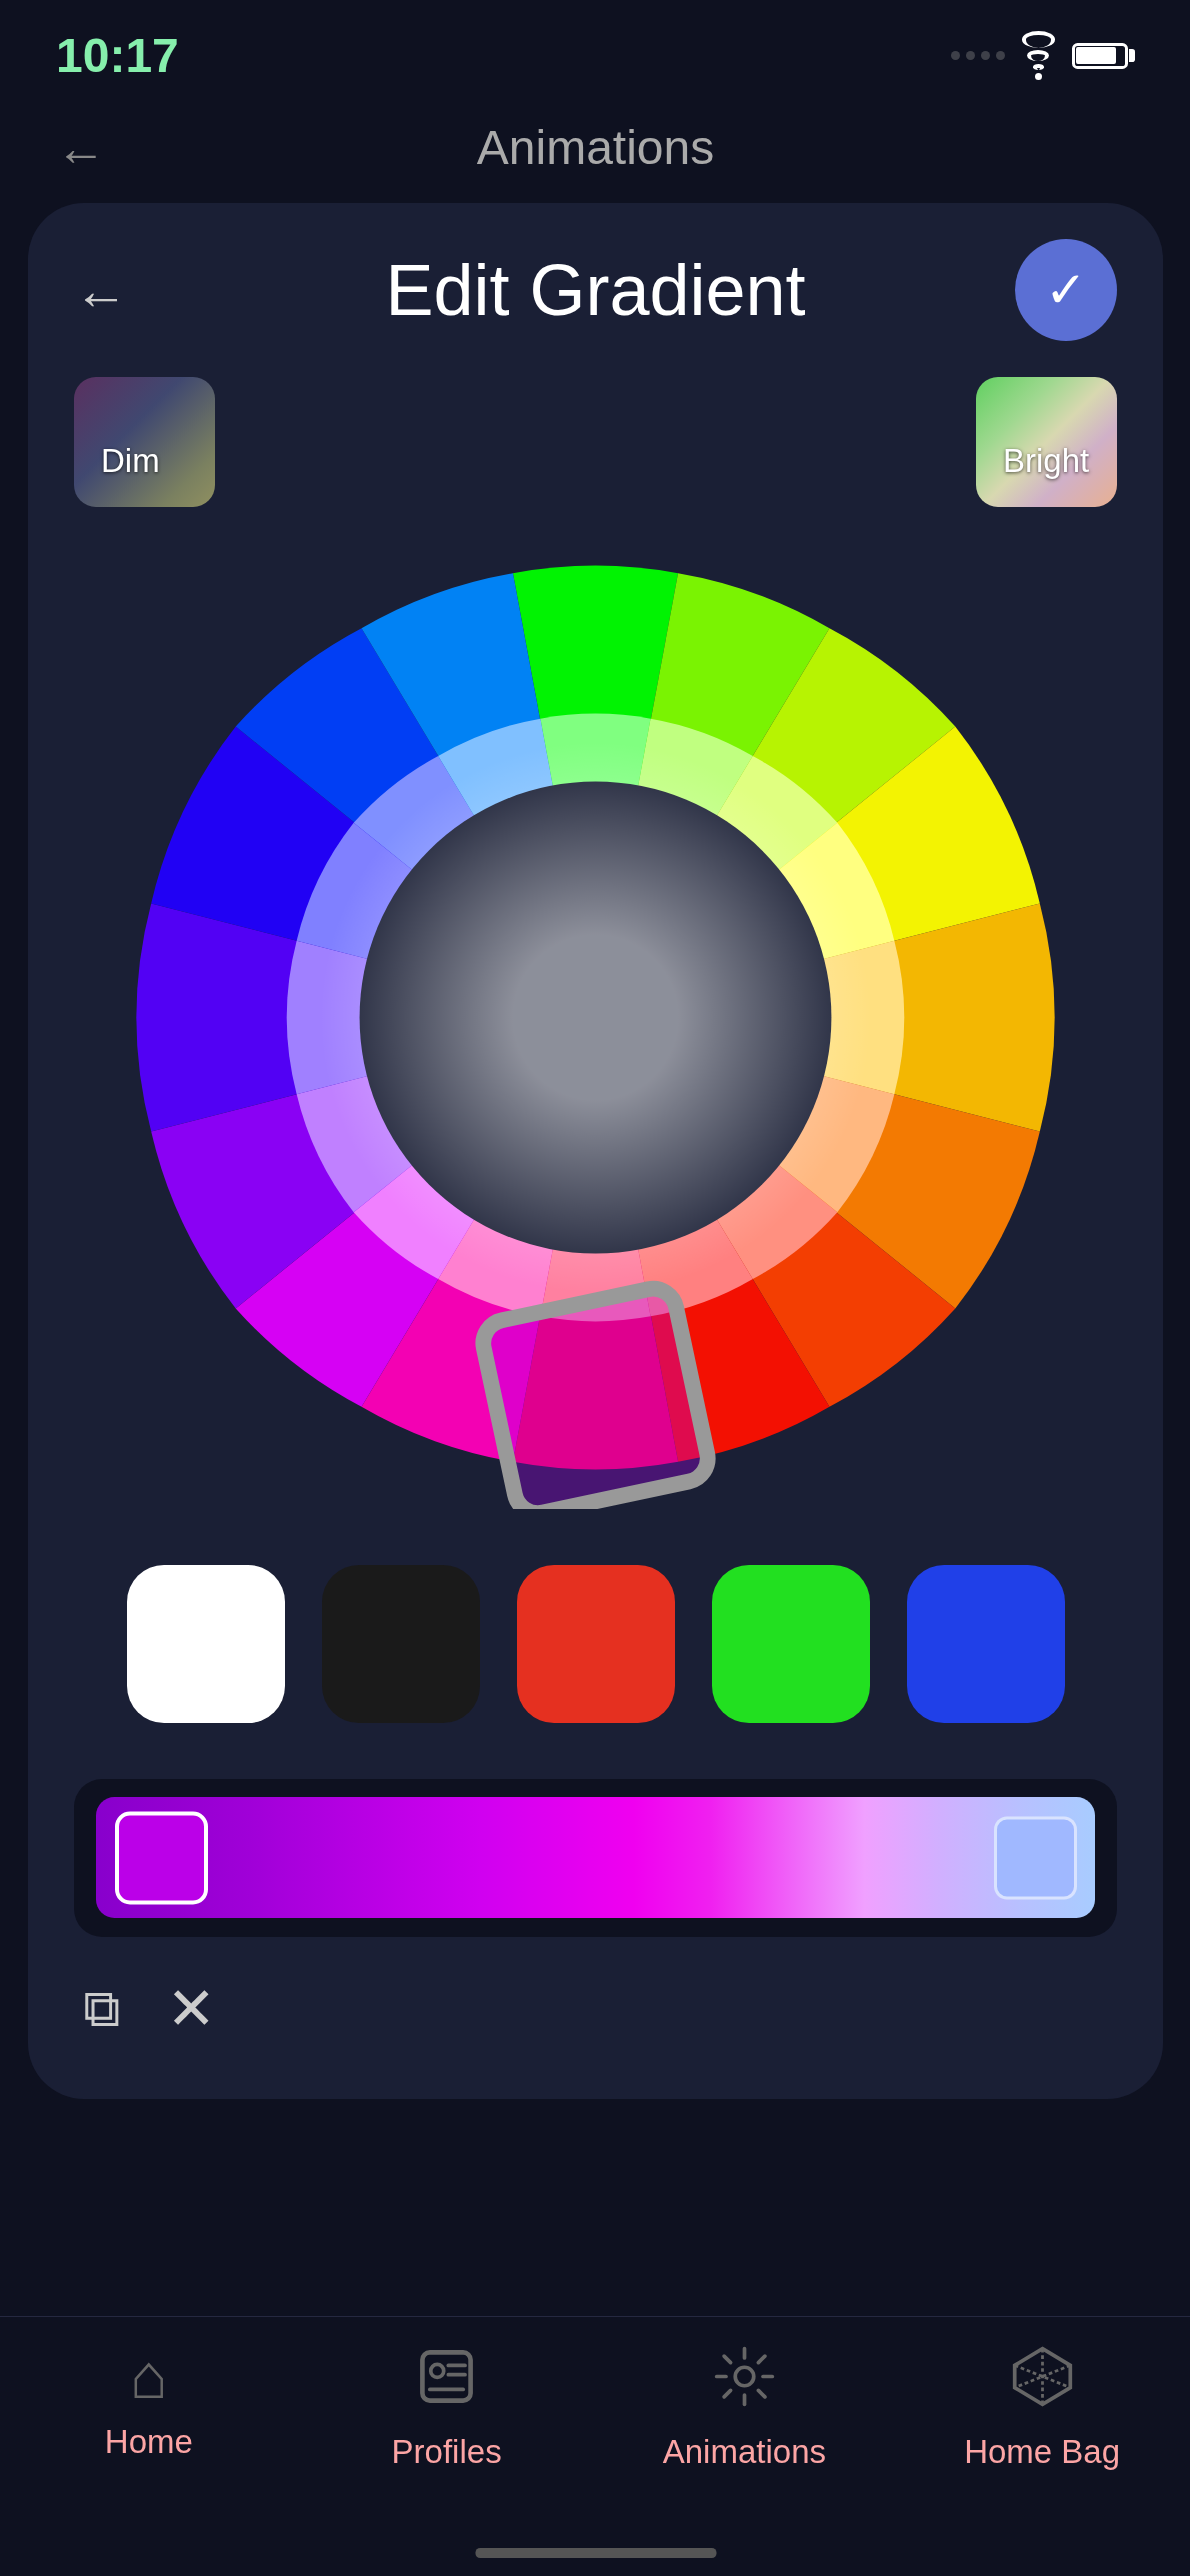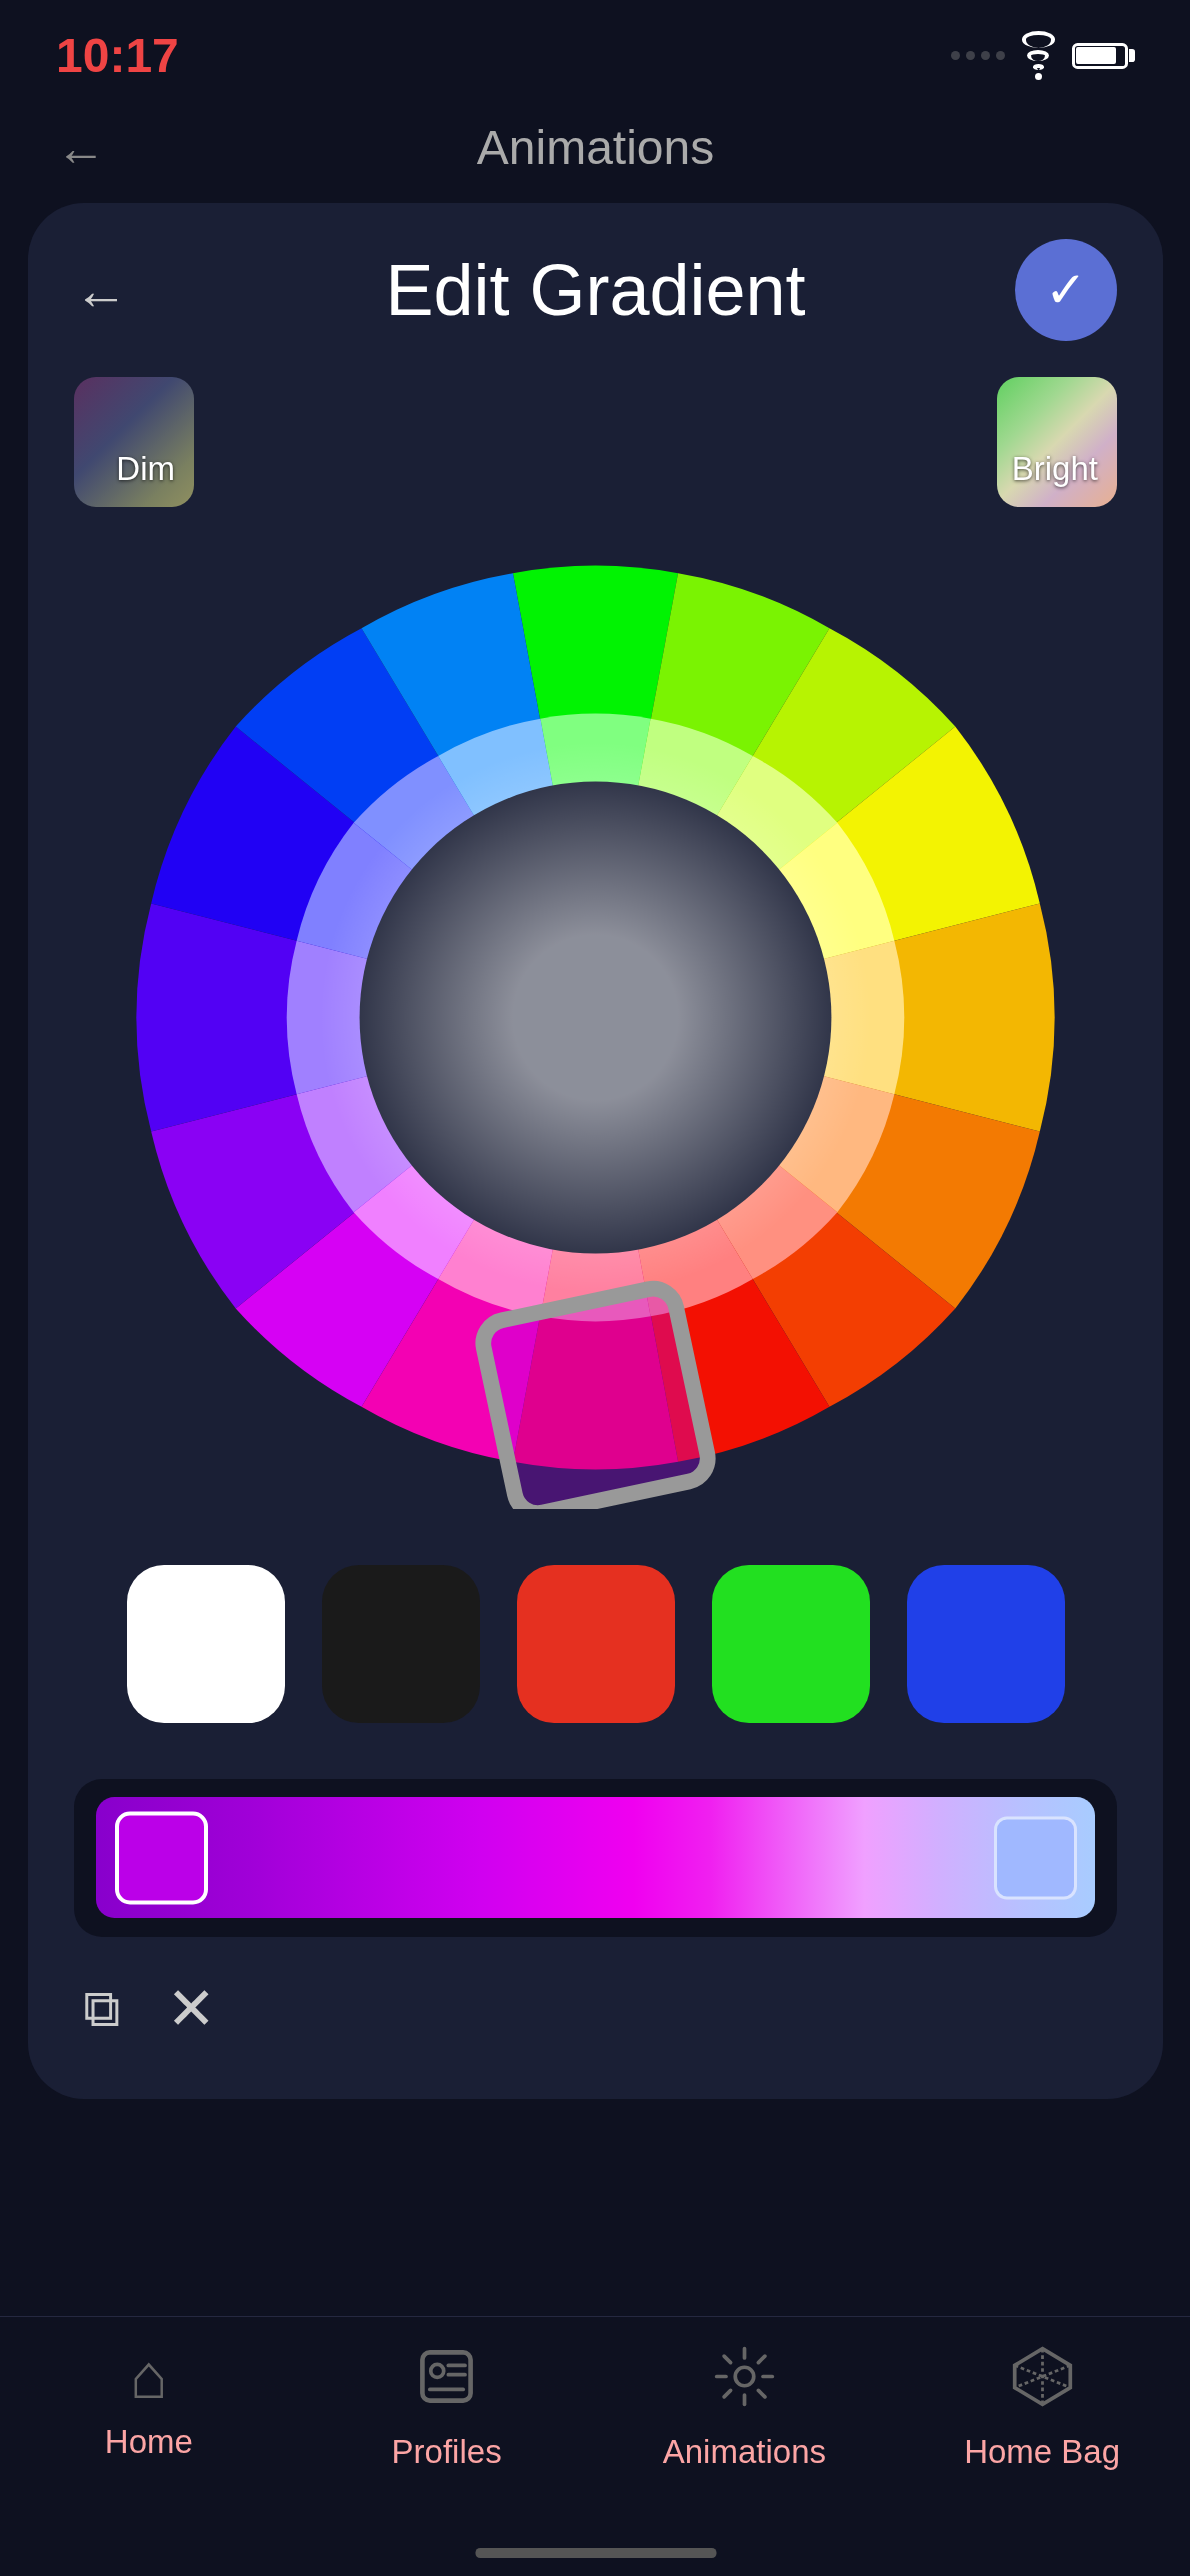--- a/index.html
+++ b/index.html
@@ -18,21 +18,21 @@
     .status-bar {
       display: flex;
       justify-content: space-between;
       align-items: center;
       padding: 28px 56px 9.3px;
       color: white;
     }
     .status-time {
       font-size: 48px;
       font-weight: 700;
-      color: #ef4444;
+      color: #86efac;
     }
     .status-icons {
       display: flex;
       align-items: center;
       gap: 16.7px;
     }
     .signal-dots {
       display: flex;
       gap: 5.6px;
       align-items: flex-end;
@@ -118,27 +118,27 @@
     
     .color-presets-row {
       display: flex;
       justify-content: space-between;
       align-items: flex-start;
       margin-bottom: 18.5px;
       position: relative;
     }
 
     .preset-thumb {
-      width: 120px;
+      width: 141px;
       height: 130px;
       border-radius: 22px;
       display: flex;
       align-items: flex-end;
-      justify-content: flex-end;
-      padding: 19px;
+      justify-content: flex-start;
+      padding: 27px;
       position: relative;
       overflow: hidden;
     }
     .preset-thumb-dim {
       background: linear-gradient(135deg, #5a3060 0%, #404870 40%, #7a8060 80%, #909060 100%);
     }
     .preset-thumb-bright {
       background: linear-gradient(135deg, #60d060 0%, #a0d890 30%, #d8d8b0 50%, #d0b0c8 70%, #e8b090 100%);
     }
     .preset-label {

